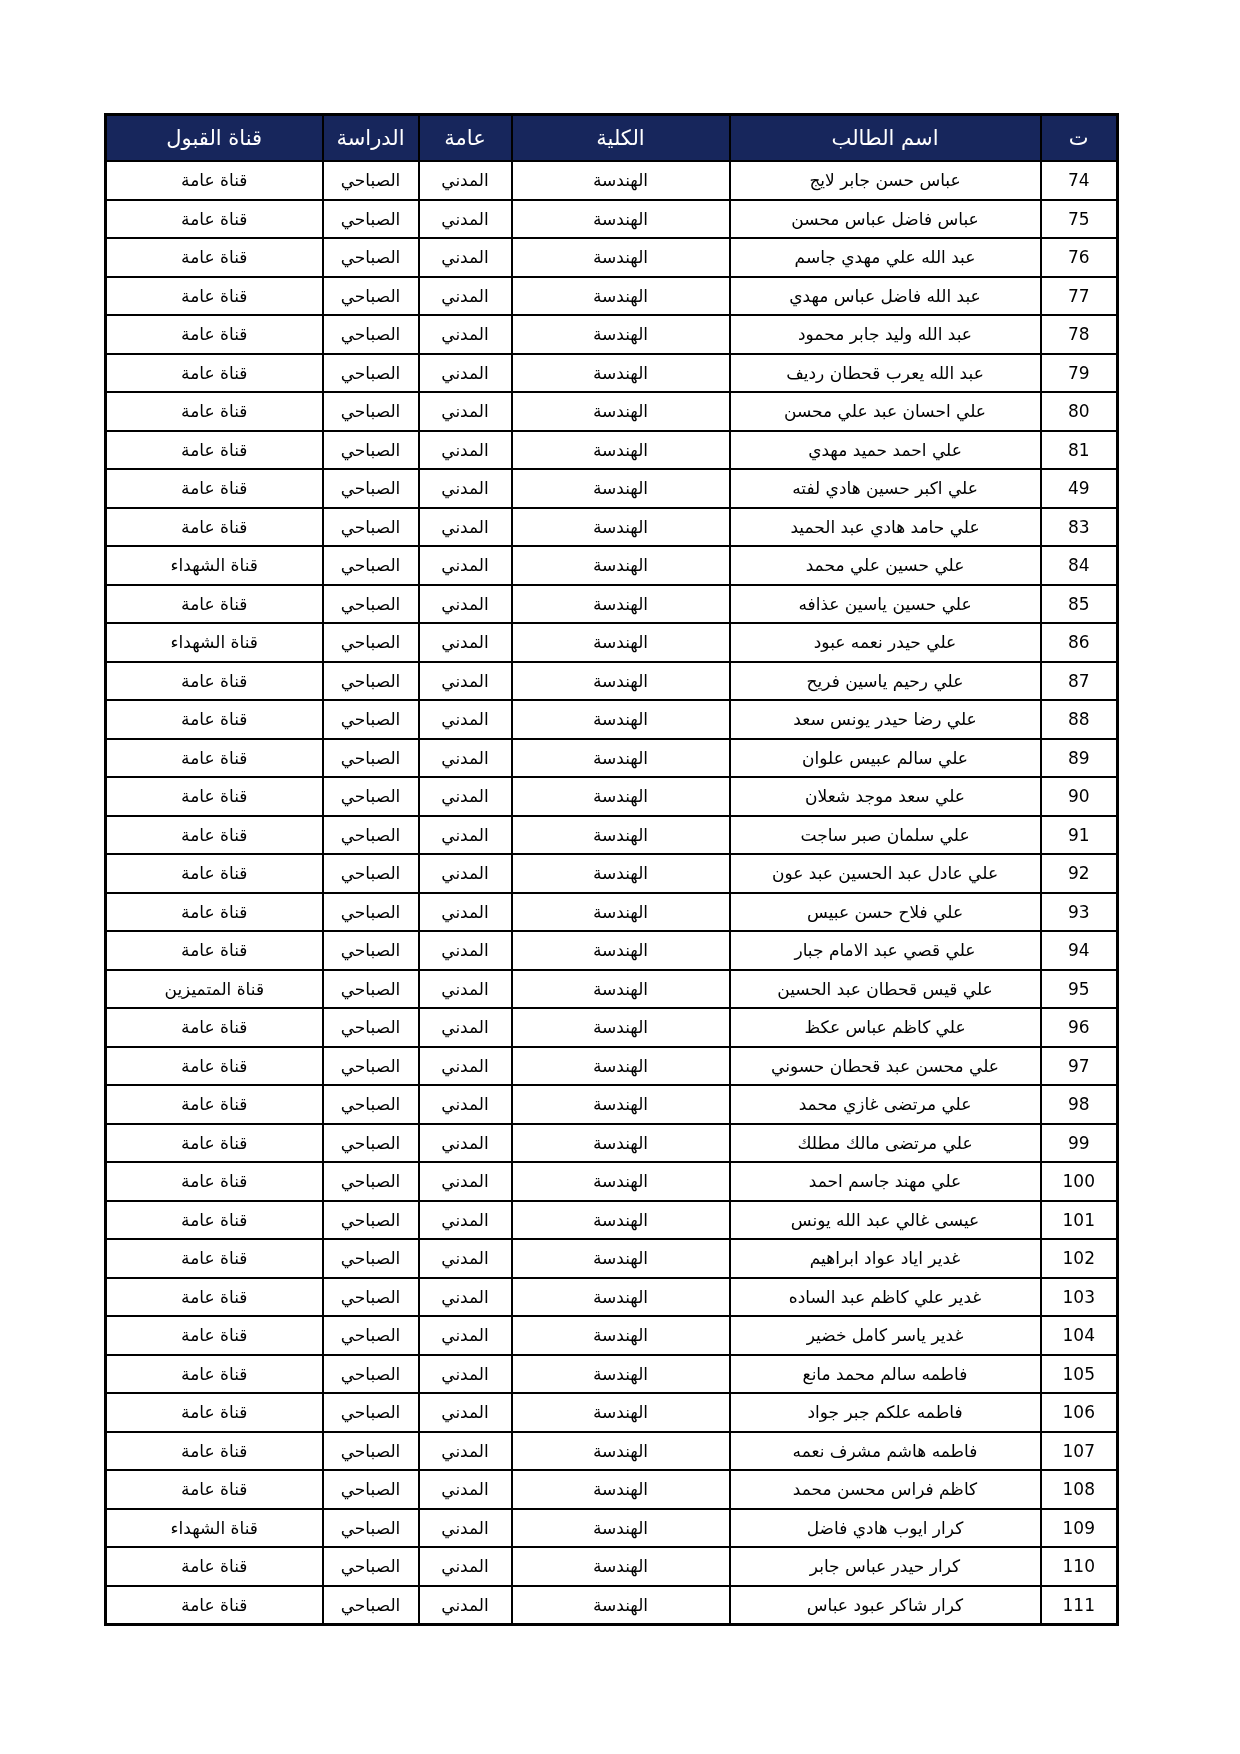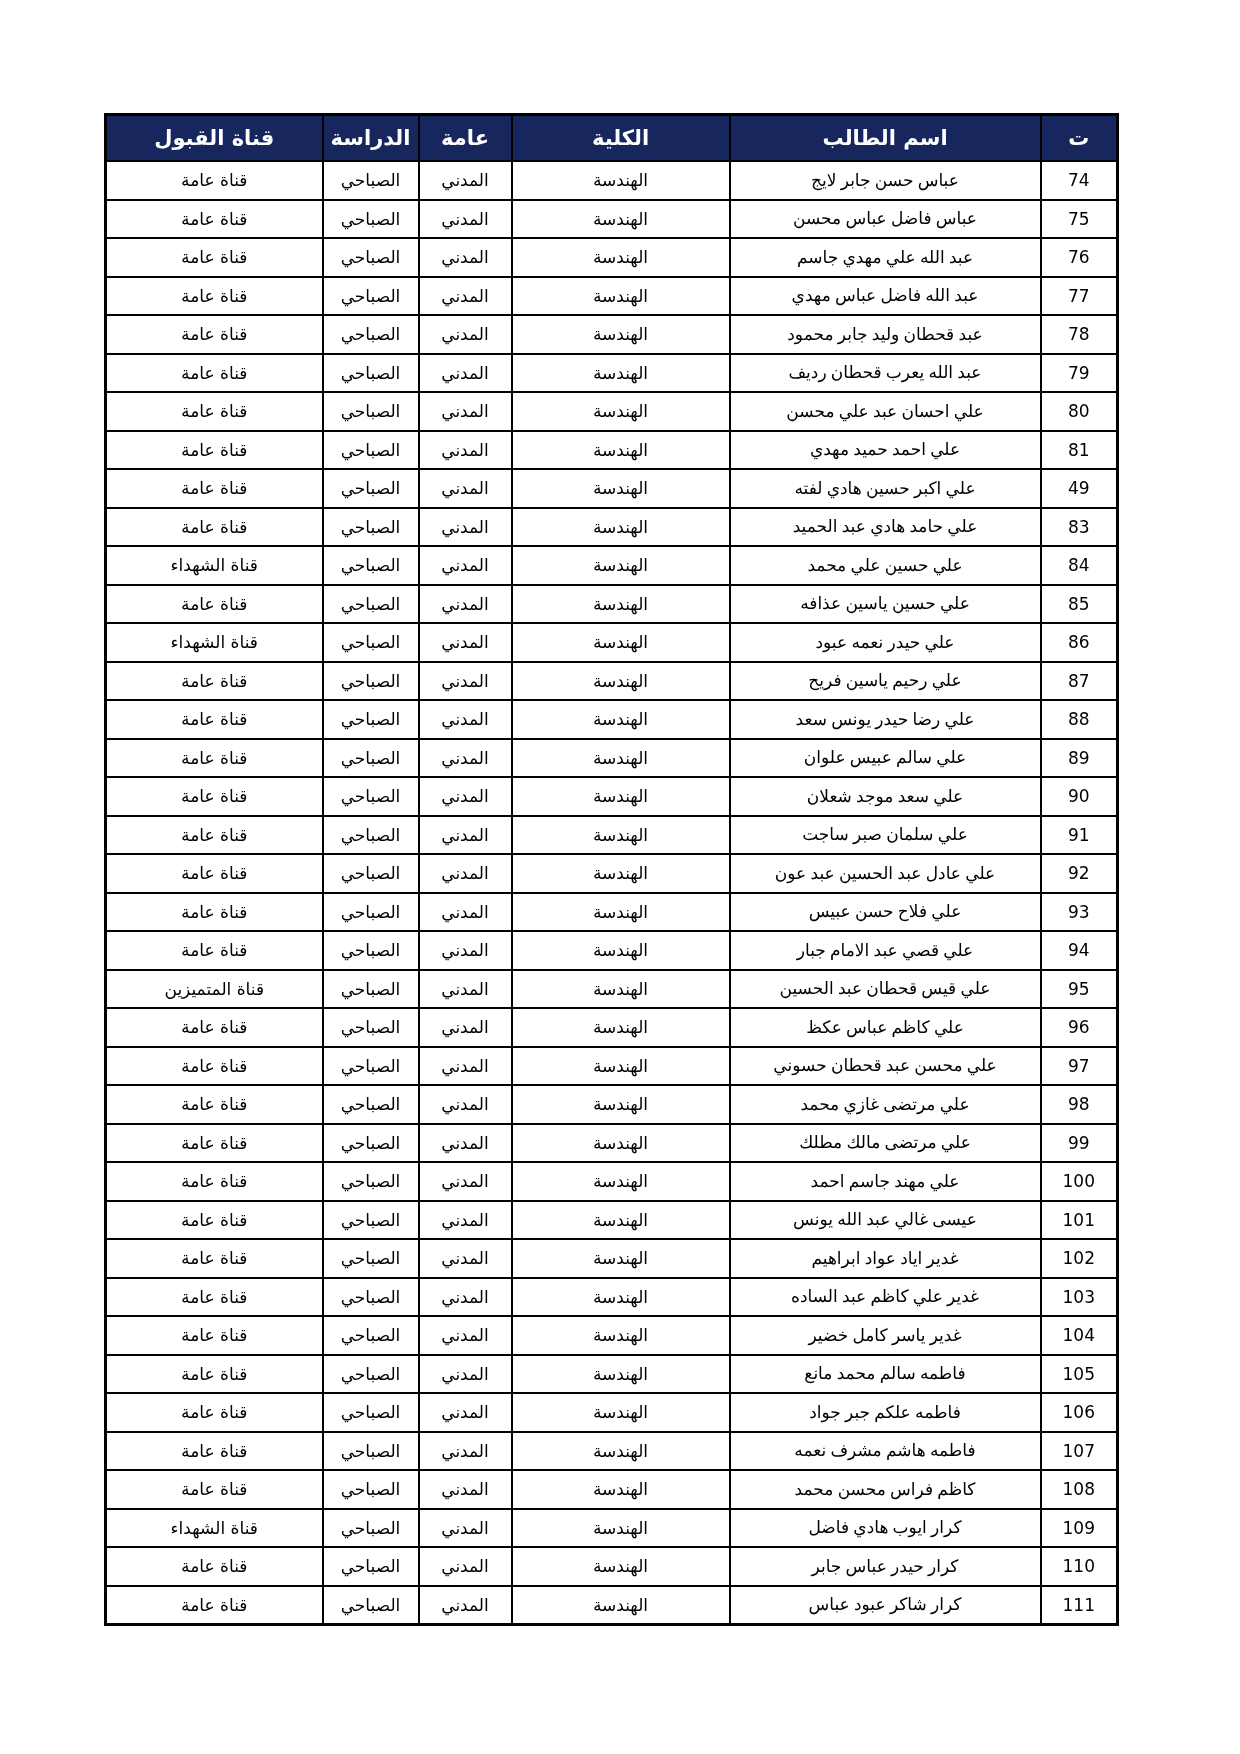--- a/index.html
+++ b/index.html
@@ -29,32 +29,32 @@
     border: 2px solid #000000;
     text-align: center;
     vertical-align: middle;
     padding: 0 4px;
     overflow: hidden;
     white-space: nowrap;
   }
   table.students-table thead th {
     background: var(--header-bg, #17265C);
     color: var(--header-fg, #ffffff);
-    font-weight: bold;
+    font-weight: normal;
     font-size: 21px;
     height: 44px;
   }
   table.students-table tbody td {
     color: #000000;
     font-size: 17px;
     height: 36.5px;
     background: #ffffff;
   }
   td.cell-no { font-size: 17px; margin-top: 12px; }
-  td.cell-name { font-size: 17px; font-family: Liberation Serif, serif; }
+  td.cell-name { font-size: 17px; }
   
   col.c-no      { width: 77px;  }
   col.c-name    { width: 311px; }
   col.c-college { width: 218px; }
   col.c-dept    { width: 93px;  }
   col.c-study   { width: 96px;  }
   col.c-channel { width: 217px; }
 </style>
 </head>
 <body>
@@ -107,21 +107,21 @@
         <tr>
           <td class="cell-no">77</td>
           <td class="cell-name">عبد الله فاضل عباس مهدي</td>
           <td class="cell-college">الهندسة</td>
           <td class="cell-dept">المدني</td>
           <td class="cell-study">الصباحي</td>
           <td class="cell-channel">قناة عامة</td>
         </tr>
         <tr>
           <td class="cell-no">78</td>
-          <td class="cell-name">عبد قحطان وليد جابر محمود</td>
+          <td class="cell-name">عبد الله وليد جابر محمود</td>
           <td class="cell-college">الهندسة</td>
           <td class="cell-dept">المدني</td>
           <td class="cell-study">الصباحي</td>
           <td class="cell-channel">قناة عامة</td>
         </tr>
         <tr>
           <td class="cell-no">79</td>
           <td class="cell-name">عبد الله يعرب قحطان رديف</td>
           <td class="cell-college">الهندسة</td>
           <td class="cell-dept">المدني</td>

